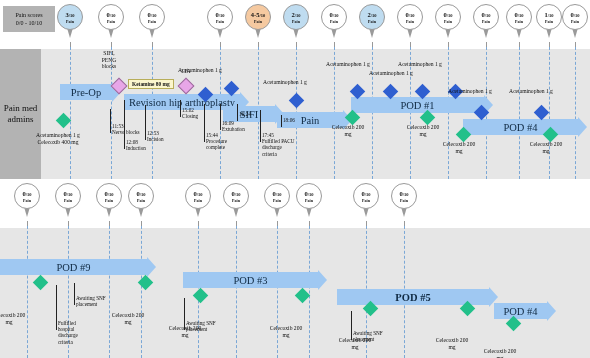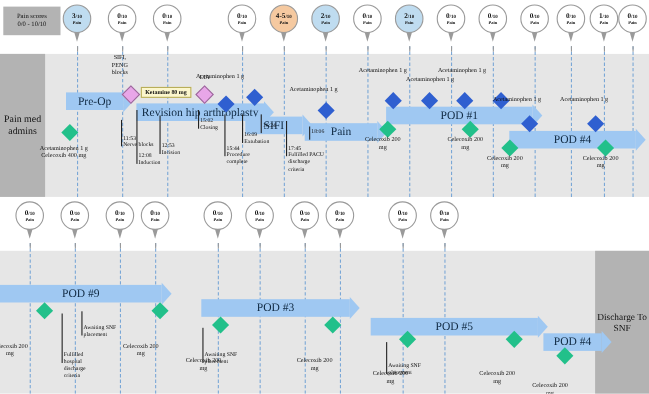--- a/index.html
+++ b/index.html
@@ -106,23 +106,20 @@
 </head>
 <body>
 
 <div id="stage">
 
   <div class="band top"></div>
   <div class="band bottom"></div>
 
   <div class="leftlabel top">
     <span>Pain med admins</span>
-  </div>
-  <div class="rightlabel bottom">
-    <span>Discharge To SNF</span>
   </div>
 
   <div class="painlegend">
     <span>Pain scores</span>
     <span>0/0 - 10/10</span>
   </div>
 
   <div id="grid-layer">
       <div class="grid g1" style="left: 70px;"></div>
       <div class="tick" style="left: 70px;"></div>
@@ -361,21 +358,21 @@
       </div>
       <div class="arrow pod tipped" style="left: 463px; top: 119px; width: 115px;">
         <span>POD #4</span>
       </div>
       <div class="arrow pod tipped" style="left: 0px; top: 259px; width: 147px;">
         <span>POD #9</span>
       </div>
       <div class="arrow pod tipped" style="left: 183px; top: 272px; width: 135px;">
         <span>POD #3</span>
       </div>
-      <div class="arrow pod tipped" style="left: 337px; top: 289px; width: 152px;">
+      <div class="arrow pod tipped" style="left: 337px; top: 289px; width: 152px; font-weight: bold;">
         <span>POD #5</span>
       </div>
       <div class="arrow pod tipped" style="left: 494px; top: 303px; width: 53px;">
         <span>POD #4</span>
       </div>
     </div>
   <div id="meds-layer">
       <div class="dia green" style="left: 58px; top: 115px;"></div>
       <div class="dia blue" style="left: 200px; top: 89px;"></div>
       <div class="dia blue" style="left: 226px; top: 83px;"></div>

